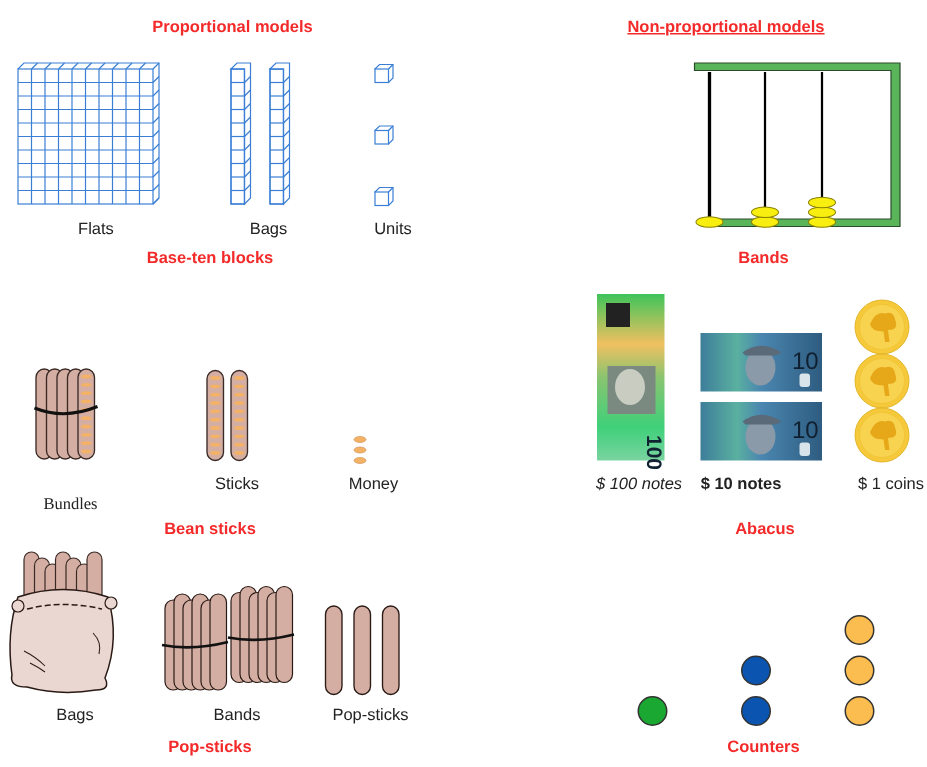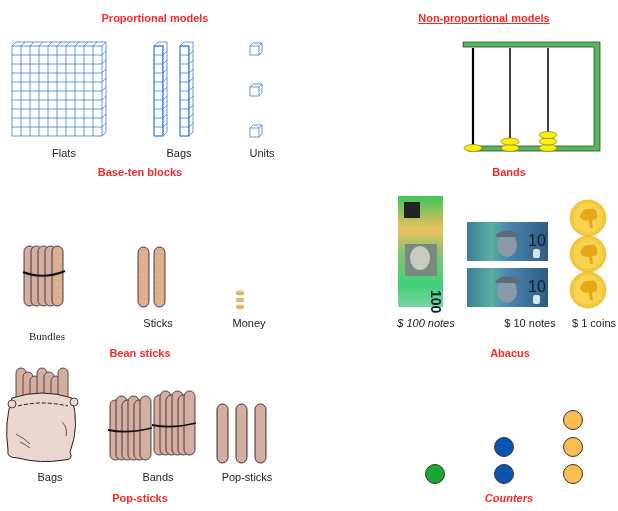--- a/index.html
+++ b/index.html
@@ -261,21 +261,21 @@
       <circle cx="19" cy="54" r="15" fill="#f7d350" stroke="#f0c030" stroke-width="0.4"></circle>
       <path d="M11,52 q4,-9 10,-7 q6,-2 7,5 q2,6 -5,6 l1,8 h-3 l-1,-7 q-8,0 -9,-5 z" fill="#e6a818"></path>
     </g>
     <g>
       <circle cx="19" cy="90" r="18" fill="#f5c93a" stroke="#e0b020" stroke-width="0.6"></circle>
       <circle cx="19" cy="90" r="15" fill="#f7d350" stroke="#f0c030" stroke-width="0.4"></circle>
       <path d="M11,88 q4,-9 10,-7 q6,-2 7,5 q2,6 -5,6 l1,8 h-3 l-1,-7 q-8,0 -9,-5 z" fill="#e6a818"></path>
     </g>
   </svg>
 <div class="label" style="left:420px;top:317px;font-style:italic;">$ 100 notes</div>
-<div class="label" style="left:524px;top:317px;">$ 10 notes</div>
+<div class="label" style="left:488px;top:317px;font-weight:bold;">$ 10 notes</div>
 <div class="label" style="left:588px;top:317px;">$ 1 coins</div>
 <div class="heading" style="left:510px;top:347px;">Abacus</div>
 
 <svg id="bag-svg" style="left:4px;top:364px;" width="76" height="100">
     <g>
       <rect x="12" y="4" width="10" height="34" rx="5" fill="#d4aea3" stroke="#3a2a25" stroke-width="0.8"></rect>
       <rect x="19" y="8" width="10" height="34" rx="5" fill="#d4aea3" stroke="#3a2a25" stroke-width="0.8"></rect>
       <rect x="26" y="12" width="10" height="34" rx="5" fill="#d4aea3" stroke="#3a2a25" stroke-width="0.8"></rect>
       <rect x="33" y="4" width="10" height="34" rx="5" fill="#d4aea3" stroke="#3a2a25" stroke-width="0.8"></rect>
       <rect x="40" y="8" width="10" height="34" rx="5" fill="#d4aea3" stroke="#3a2a25" stroke-width="0.8"></rect>
@@ -319,13 +319,13 @@
 <div class="heading" style="left:140px;top:492px;">Pop-sticks</div>
 
 <svg id="counters-svg" style="left:420px;top:405px;" width="170" height="80">
     <circle cx="15" cy="69" r="9.5" fill="#1aa832" stroke="#333" stroke-width="1"></circle>
     <circle cx="84" cy="69" r="9.5" fill="#0b55b0" stroke="#333" stroke-width="1"></circle>
     <circle cx="84" cy="42" r="9.5" fill="#0b55b0" stroke="#333" stroke-width="1"></circle>
     <circle cx="153" cy="69" r="9.5" fill="#fbbd4f" stroke="#333" stroke-width="1"></circle>
     <circle cx="153" cy="42" r="9.5" fill="#fbbd4f" stroke="#333" stroke-width="1"></circle>
     <circle cx="153" cy="15" r="9.5" fill="#fbbd4f" stroke="#333" stroke-width="1"></circle>
   </svg>
-<div class="heading" style="left:509px;top:492px;font-style:italic;">Counters</div>
+<div class="heading" style="left:509px;top:492px;">Counters</div>
 
 </body></html>

